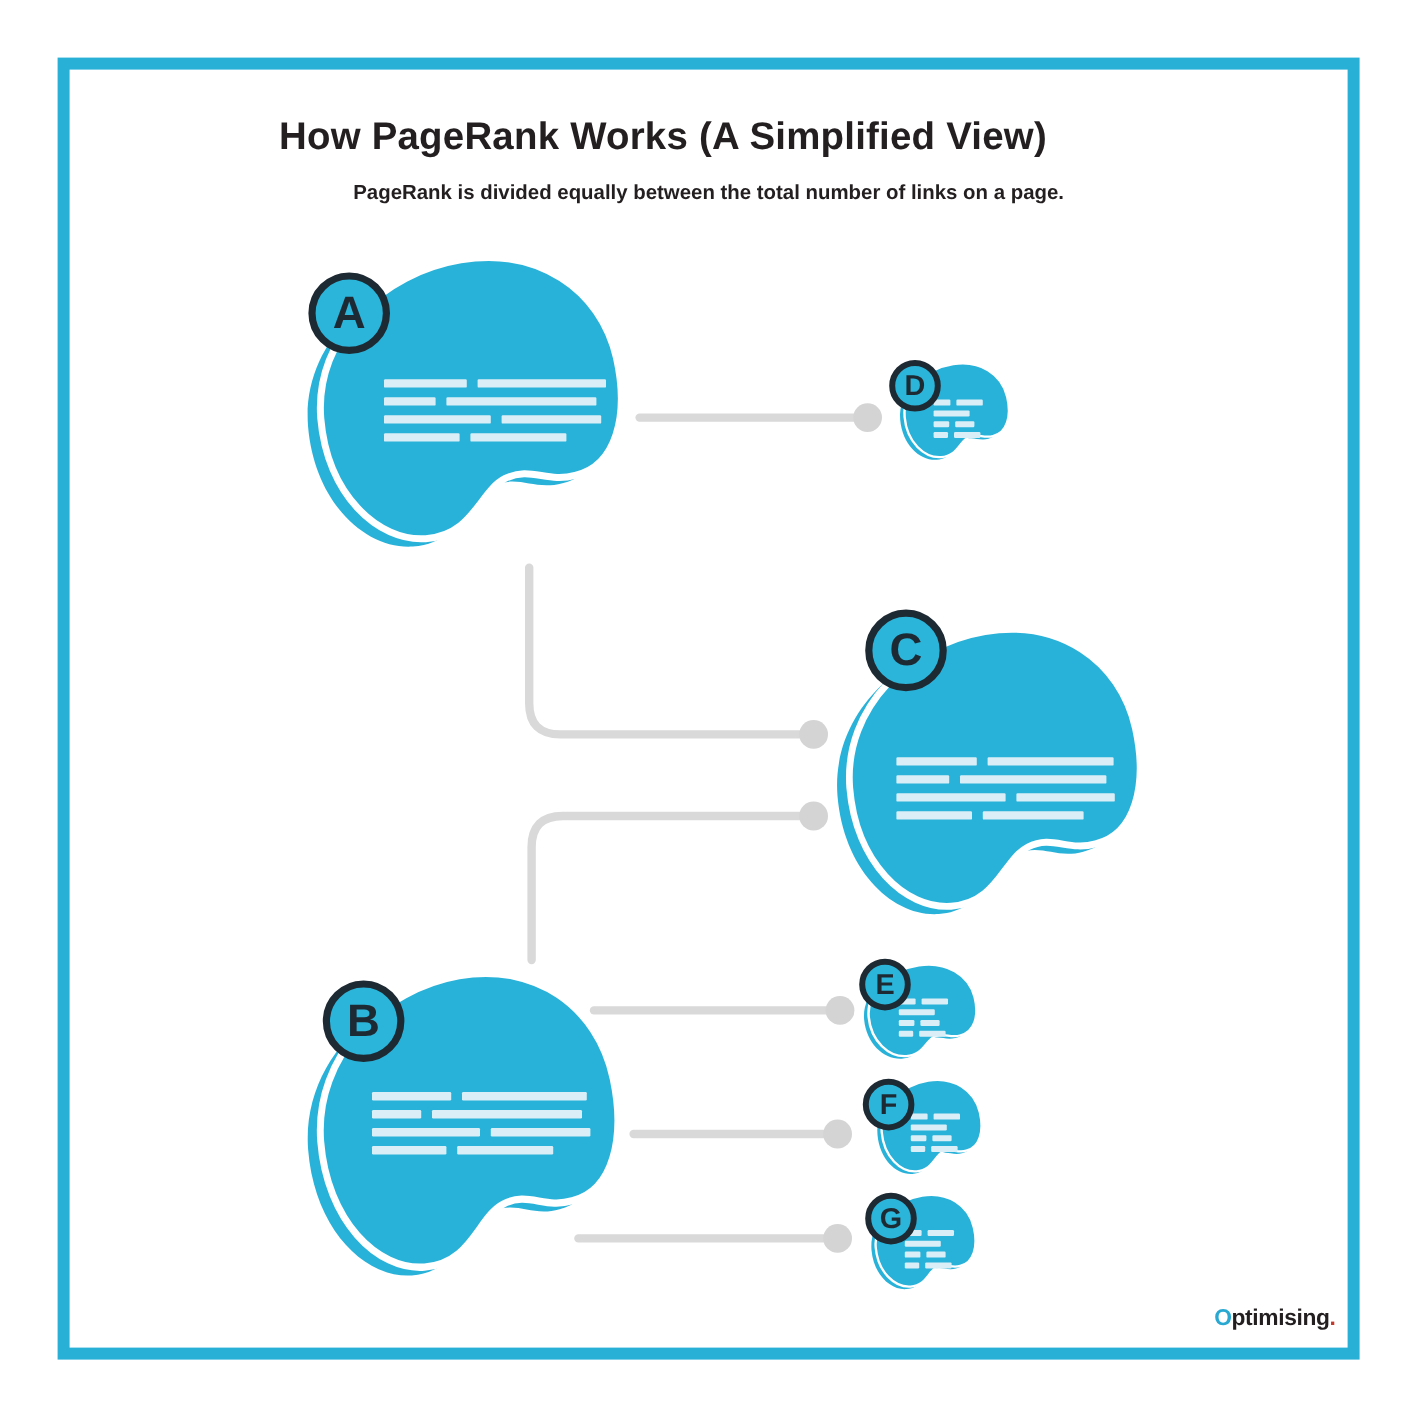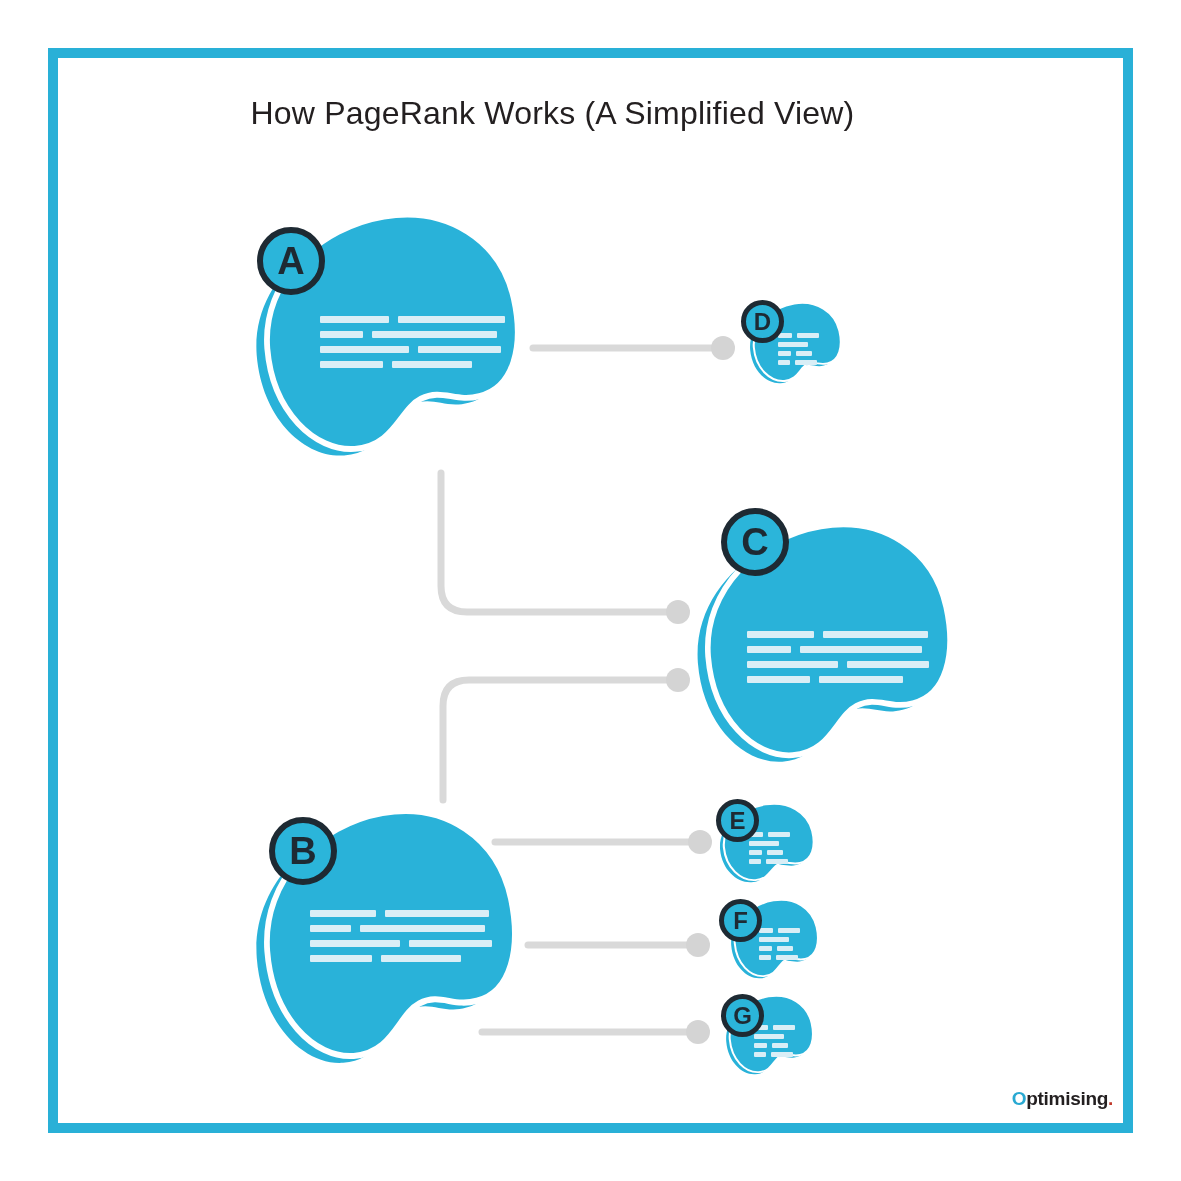--- a/index.html
+++ b/index.html
@@ -7,21 +7,21 @@
   .canvas {
     position:relative; width:1181px; height:1181px; background:#ffffff;
     font-family:"Liberation Sans", sans-serif; overflow:hidden;
   }
   .frame {
     position:absolute; left:48px; top:48px; width:1085px; height:1085px;
     border:10px solid #29b0d7;
   }
   .title {
     position:absolute; left:48px; top:95px; width:1009px; text-align:center;
-    font-size:32px; font-weight:normal; color:#231f20; letter-spacing:0.2px;
+    font-size:32px; font-weight:bold; color:#231f20; letter-spacing:0.2px;
   }
   .subtitle {
     position:absolute; left:48px; top:151px; width:1085px; text-align:center;
     font-size:17px; font-weight:bold; color:#231f20;
   }
   .links-layer { position:absolute; left:0; top:0; width:1181px; height:1181px; }
   .node { position:absolute; }
   .blob-svg { position:absolute; left:0; top:0; width:100%; height:100%; overflow:visible; }
   .blob-back { fill:#29b2d9; }
   .blob-main { fill:#29b2d9; stroke:#ffffff; stroke-width:2.2; }
@@ -49,20 +49,21 @@
   .logo-dot { color:#c0392b; }
 </style>
 </head>
 <body>
 
 <div class="canvas">
 
   <div class="frame"></div>
 
   <h1 class="title">How PageRank Works (A Simplified View)</h1>
+  <p class="subtitle">PageRank is divided equally between the total number of links on a page.</p>
 
   <svg width="0" height="0" style="position:absolute" aria-hidden="true">
     <defs>
       <path id="blobPath" d="M 46 4 C 70 0 90 13 95 35 C 99 53 95 69 82 72 C 73 74.5 68 69 60 73 C 52 77 50 91 35 92 C 20 93 4 78 2 54 C 0 28 22 8 46 4 Z"></path>
     </defs>
   </svg>
 
   <svg class="links-layer" viewBox="0 0 1181 1181" aria-hidden="true">
     <g stroke="#d9d9d9" stroke-width="7" fill="none" stroke-linecap="round">
       <path d="M533 348 H716"></path>

